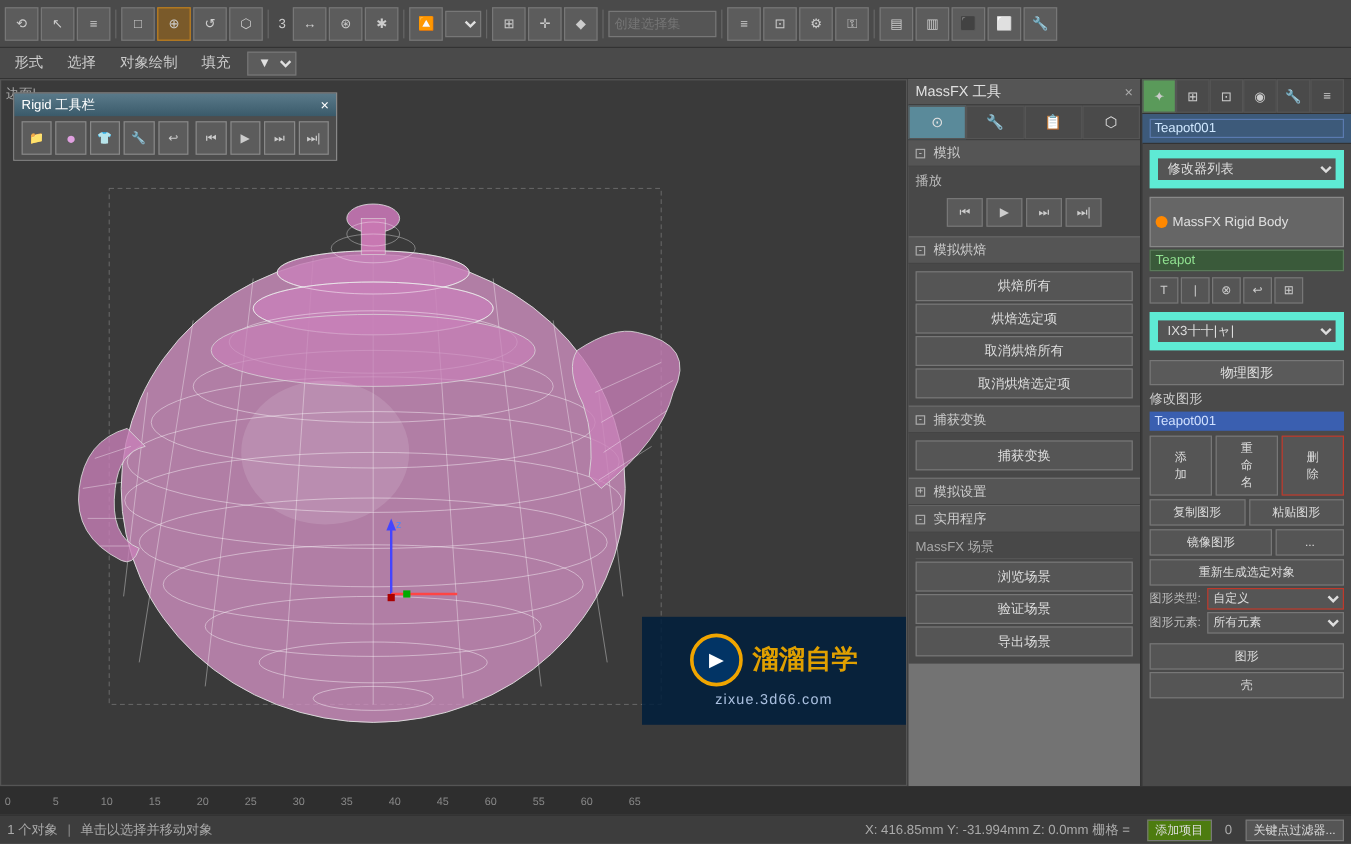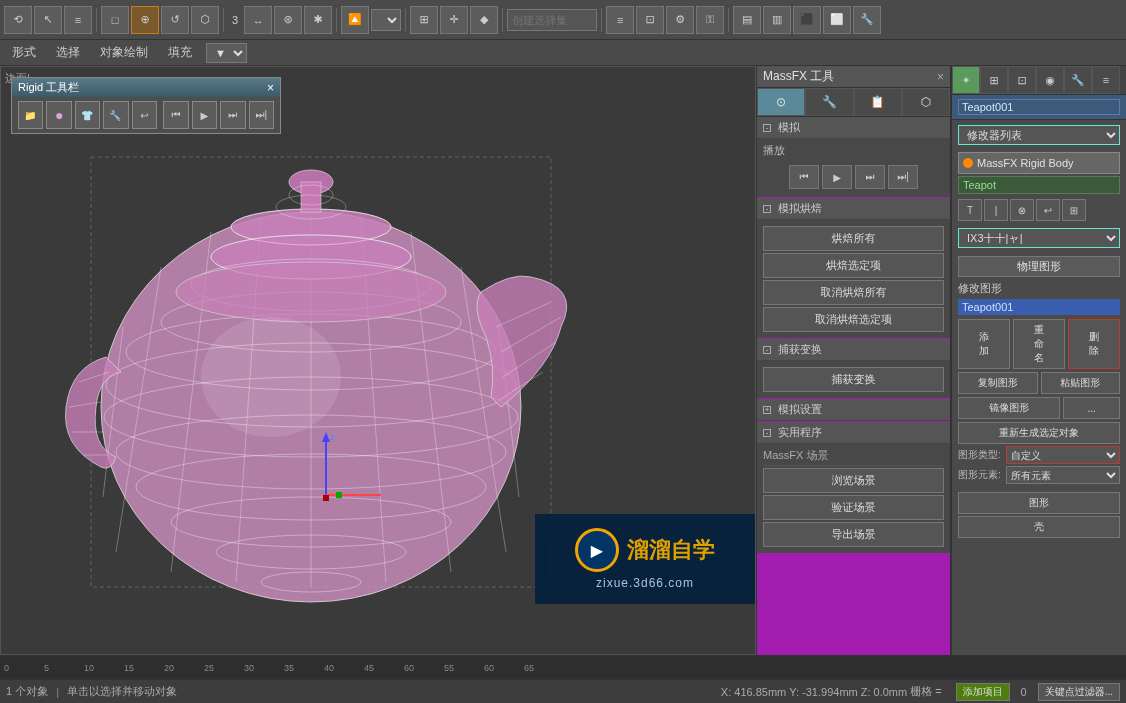--- a/index.html
+++ b/index.html
@@ -128,21 +128,21 @@
       align-items: center;
       justify-content: center;
       cursor: pointer;
       color: #ccc;
       font-size: 10px;
     }
 
     
     .massfx-tools-panel {
       width: 190px;
-      background: #a21caf;
+      background: #737373;
       border-left: 1px solid #333;
       border-right: 1px solid #333;
       display: flex;
       flex-direction: column;
     }
     .panel-header {
       background: #555;
       border-bottom: 1px solid #333;
       padding: 2px 6px;
       display: flex;
@@ -258,30 +258,30 @@
     .right-object-name {
       background: #3d5a7a;
       padding: 4px 6px;
       font-size: 11px;
       color: #e0e0e0;
       border-bottom: 1px solid #333;
     }
     .right-dropdown {
       width: 100%;
       background: #555;
-      border: 1px solid #5eead4;
+      border: 7px solid #5eead4;
       color: #ddd;
       font-size: 11px;
       padding: 2px 4px;
       margin: 2px 0;
     }
     .modifier-item {
       background: #666;
       border: 1px solid #888;
-      padding: 4px 4px;
+      padding: 14px 4px;
       font-size: 11px;
       color: #e0e0e0;
       display: flex;
       align-items: center;
       gap: 4px;
       margin-bottom: 2px;
     }
     .modifier-dot {
       width: 10px;
       height: 10px;

